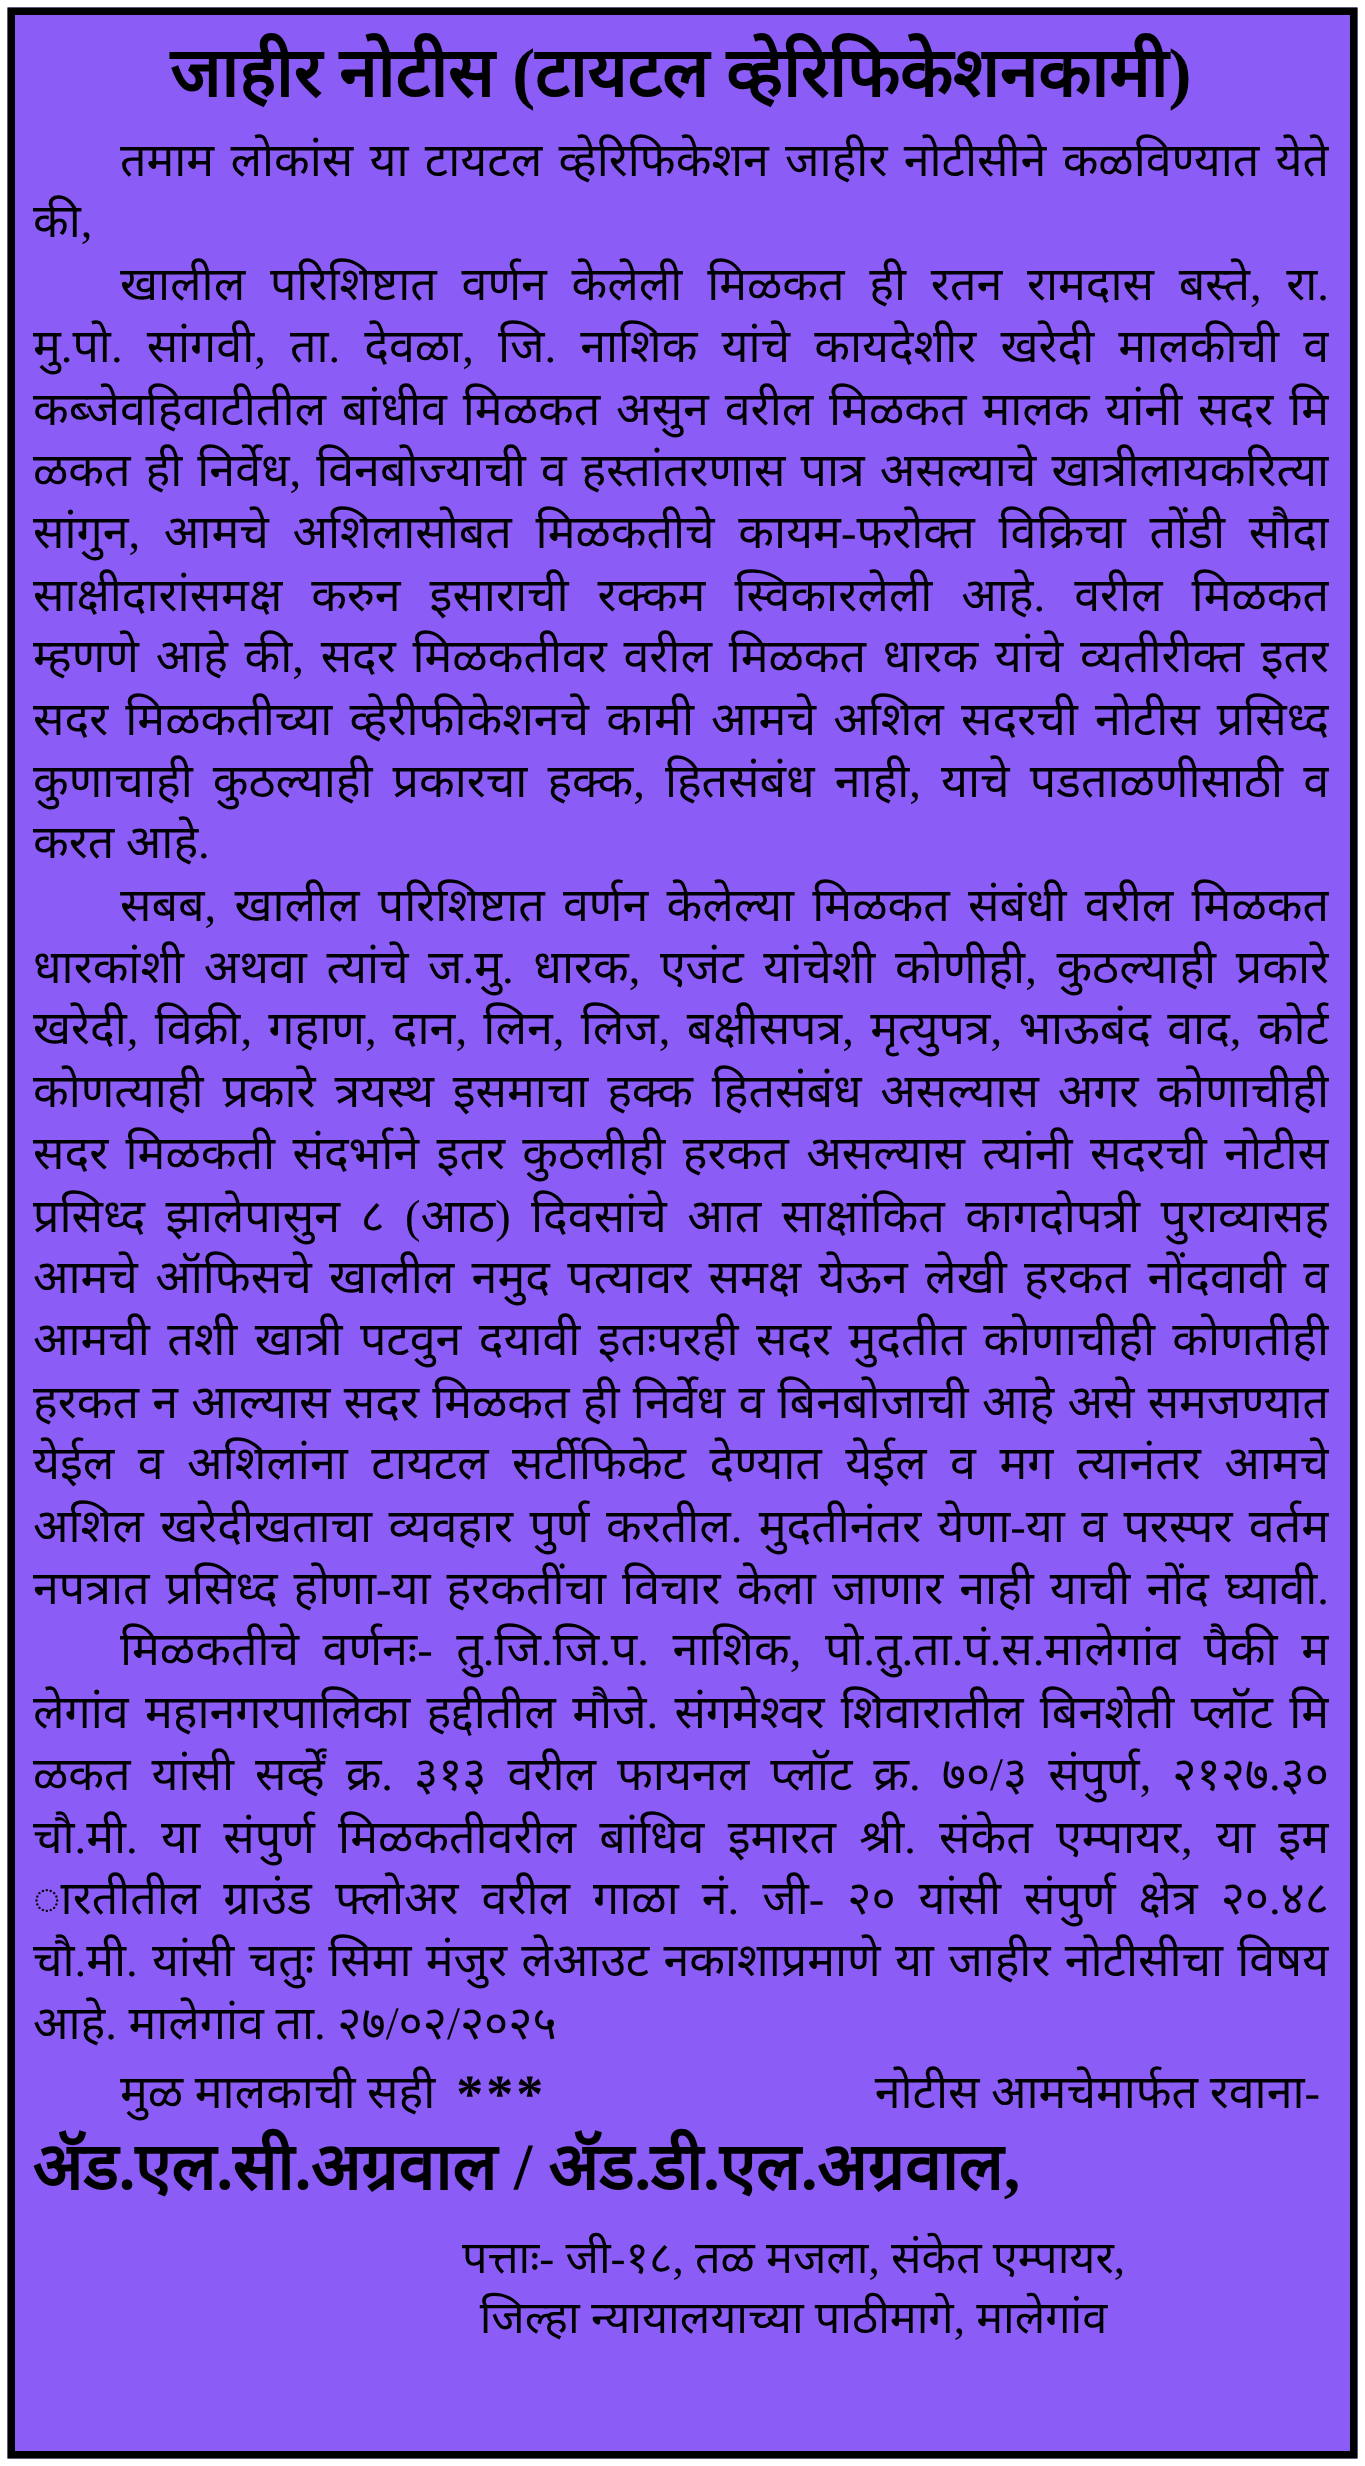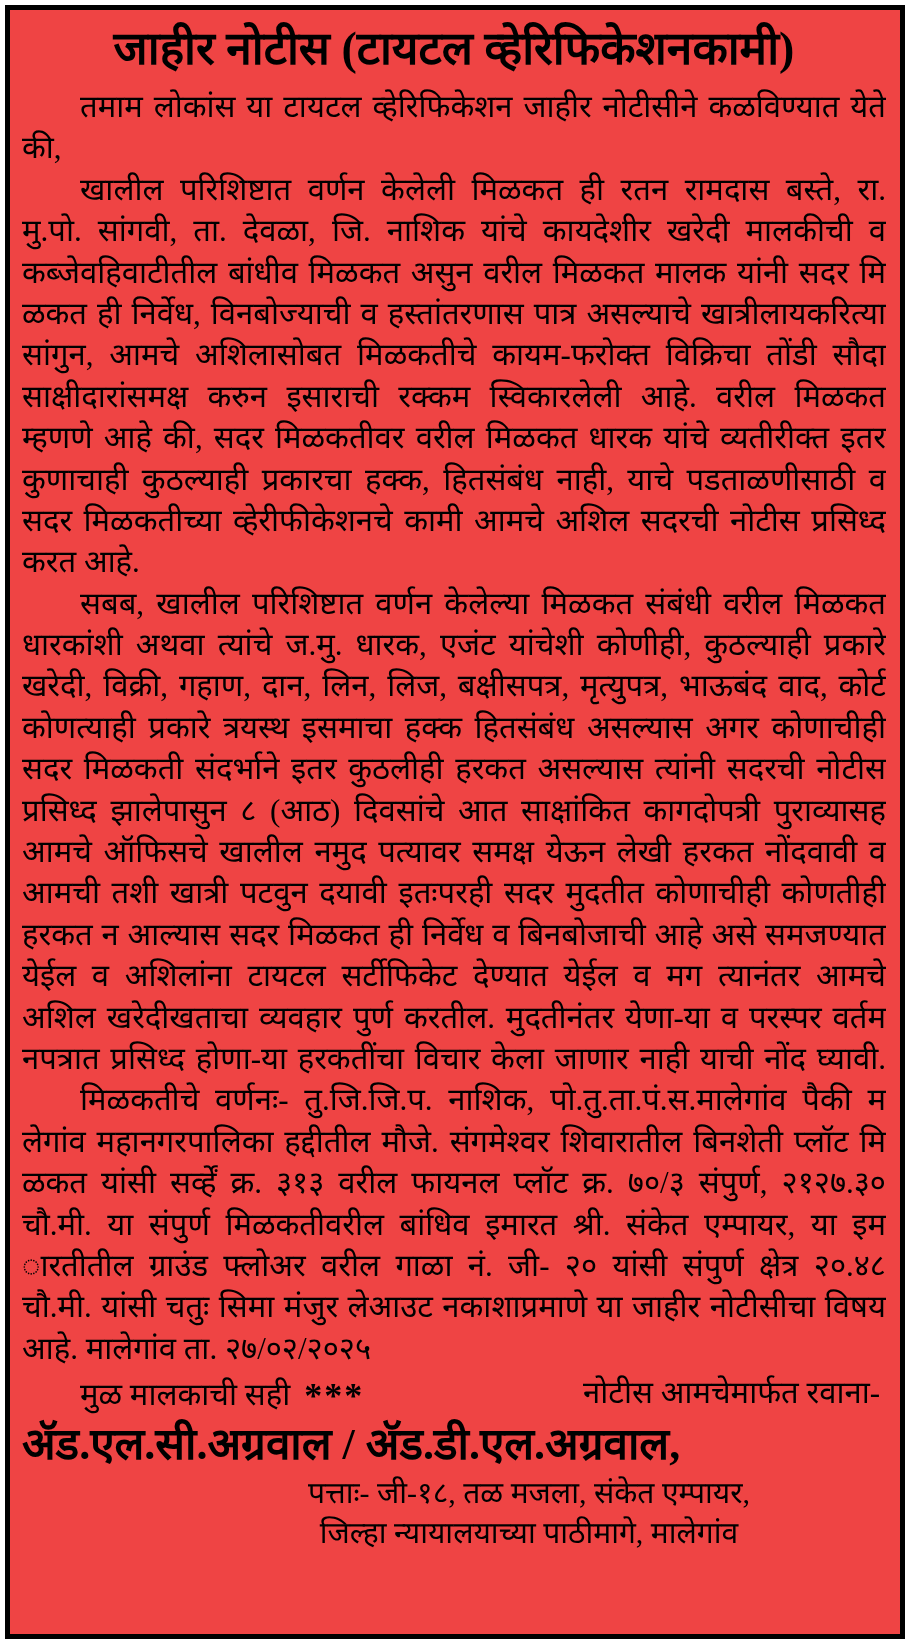--- a/index.html
+++ b/index.html
@@ -10,21 +10,21 @@
     position: relative;
     font-family: "Liberation Serif", "DejaVu Serif", serif;
     color: #000000;
   }
   .frame {
     position: absolute;
     left: 5px; top: 5px; right: 5px; bottom: 5px;
     border: 5px solid #000000;
     box-sizing: border-box;
     padding: 6px 14px 16px 12px;
-    background: #ef4444;
+    background: #8b5cf6;
     overflow: hidden;
   }
   .title {
     text-align: center;
     font-size: 46px;
     line-height: 62px;
     font-weight: 800;
     margin: 2px 0 6px 0;
     letter-spacing: 0px;
     white-space: nowrap;
@@ -41,21 +41,21 @@
   }
   .bline.just {
     white-space: normal;
     text-align: justify;
     text-align-last: justify;
   }
   .bline.ind { text-indent: 58px; }
   .sig-row {
     display: flex;
     justify-content: space-between;
-    align-items: flex-start;
+    align-items: flex-end;
     font-size: 31px;
     line-height: 44px;
     margin-top: 2px;
     padding: 0 6px 0 58px;
   }
   .sig-left { display: flex; align-items: baseline; gap: 14px; }
   .stars {
     font-weight: 800;
     font-size: 36px;
     letter-spacing: 2px;
@@ -67,41 +67,42 @@
     line-height: 56px;
     font-weight: 800;
     margin-top: 0px;
     white-space: nowrap;
   }
   .address {
     text-align: center;
     font-size: 30px;
     line-height: 40px;
     padding-left: 150px;
+    margin-top: 13px;
   }
 </style>
 </head>
 <body>
 
 <div class="frame">
 
   <div class="title">जाहीर नोटीस (टायटल व्हेरिफिकेशनकामी)</div>
 
   <div class="body-lines" id="body-lines">
       <div class="bline just ind">तमाम लोकांस या टायटल व्हेरिफिकेशन जाहीर नोटीसीने कळविण्यात येते</div>
       <div class="bline">की,</div>
       <div class="bline just ind">खालील परिशिष्टात वर्णन केलेली मिळकत ही रतन रामदास बस्ते, रा.</div>
       <div class="bline just">मु.पो. सांगवी, ता. देवळा, जि. नाशिक यांचे कायदेशीर खरेदी मालकीची व</div>
       <div class="bline just">कब्जेवहिवाटीतील बांधीव मिळकत असुन वरील मिळकत मालक यांनी सदर मि</div>
       <div class="bline just">ळकत ही निर्वेध, विनबोज्याची व हस्तांतरणास पात्र असल्याचे खात्रीलायकरित्या</div>
       <div class="bline just">सांगुन, आमचे अशिलासोबत मिळकतीचे कायम-फरोक्त विक्रिचा तोंडी सौदा</div>
       <div class="bline just">साक्षीदारांसमक्ष करुन इसाराची रक्कम स्विकारलेली आहे. वरील मिळकत धारकाचे</div>
       <div class="bline just">म्हणणे आहे की, सदर मिळकतीवर वरील मिळकत धारक यांचे व्यतीरीक्त इतर</div>
+      <div class="bline just">सदर मिळकतीच्या व्हेरीफीकेशनचे कामी आमचे अशिल सदरची नोटीस प्रसिध्द</div>
       <div class="bline just">कुणाचाही कुठल्याही प्रकारचा हक्क, हितसंबंध नाही, याचे पडताळणीसाठी व</div>
-      <div class="bline just">सदर मिळकतीच्या व्हेरीफीकेशनचे कामी आमचे अशिल सदरची नोटीस प्रसिध्द</div>
       <div class="bline">करत आहे.</div>
       <div class="bline just ind">सबब, खालील परिशिष्टात वर्णन केलेल्या मिळकत संबंधी वरील मिळकत</div>
       <div class="bline just">धारकांशी अथवा त्यांचे ज.मु. धारक, एजंट यांचेशी कोणीही, कुठल्याही प्रकारे</div>
       <div class="bline just">खरेदी, विक्री, गहाण, दान, लिन, लिज, बक्षीसपत्र, मृत्युपत्र, भाऊबंद वाद, कोर्ट</div>
       <div class="bline just">कोणत्याही प्रकारे त्रयस्थ इसमाचा हक्क हितसंबंध असल्यास अगर कोणाचीही</div>
       <div class="bline just">सदर मिळकती संदर्भाने इतर कुठलीही हरकत असल्यास त्यांनी सदरची नोटीस</div>
       <div class="bline just">प्रसिध्द झालेपासुन ८ (आठ) दिवसांचे आत साक्षांकित कागदोपत्री पुराव्यासह</div>
       <div class="bline just">आमचे ऑफिसचे खालील नमुद पत्यावर समक्ष येऊन लेखी हरकत नोंदवावी व</div>
       <div class="bline just">आमची तशी खात्री पटवुन दयावी इतःपरही सदर मुदतीत कोणाचीही कोणतीही</div>
       <div class="bline just">हरकत न आल्यास सदर मिळकत ही निर्वेध व बिनबोजाची आहे असे समजण्यात</div>

